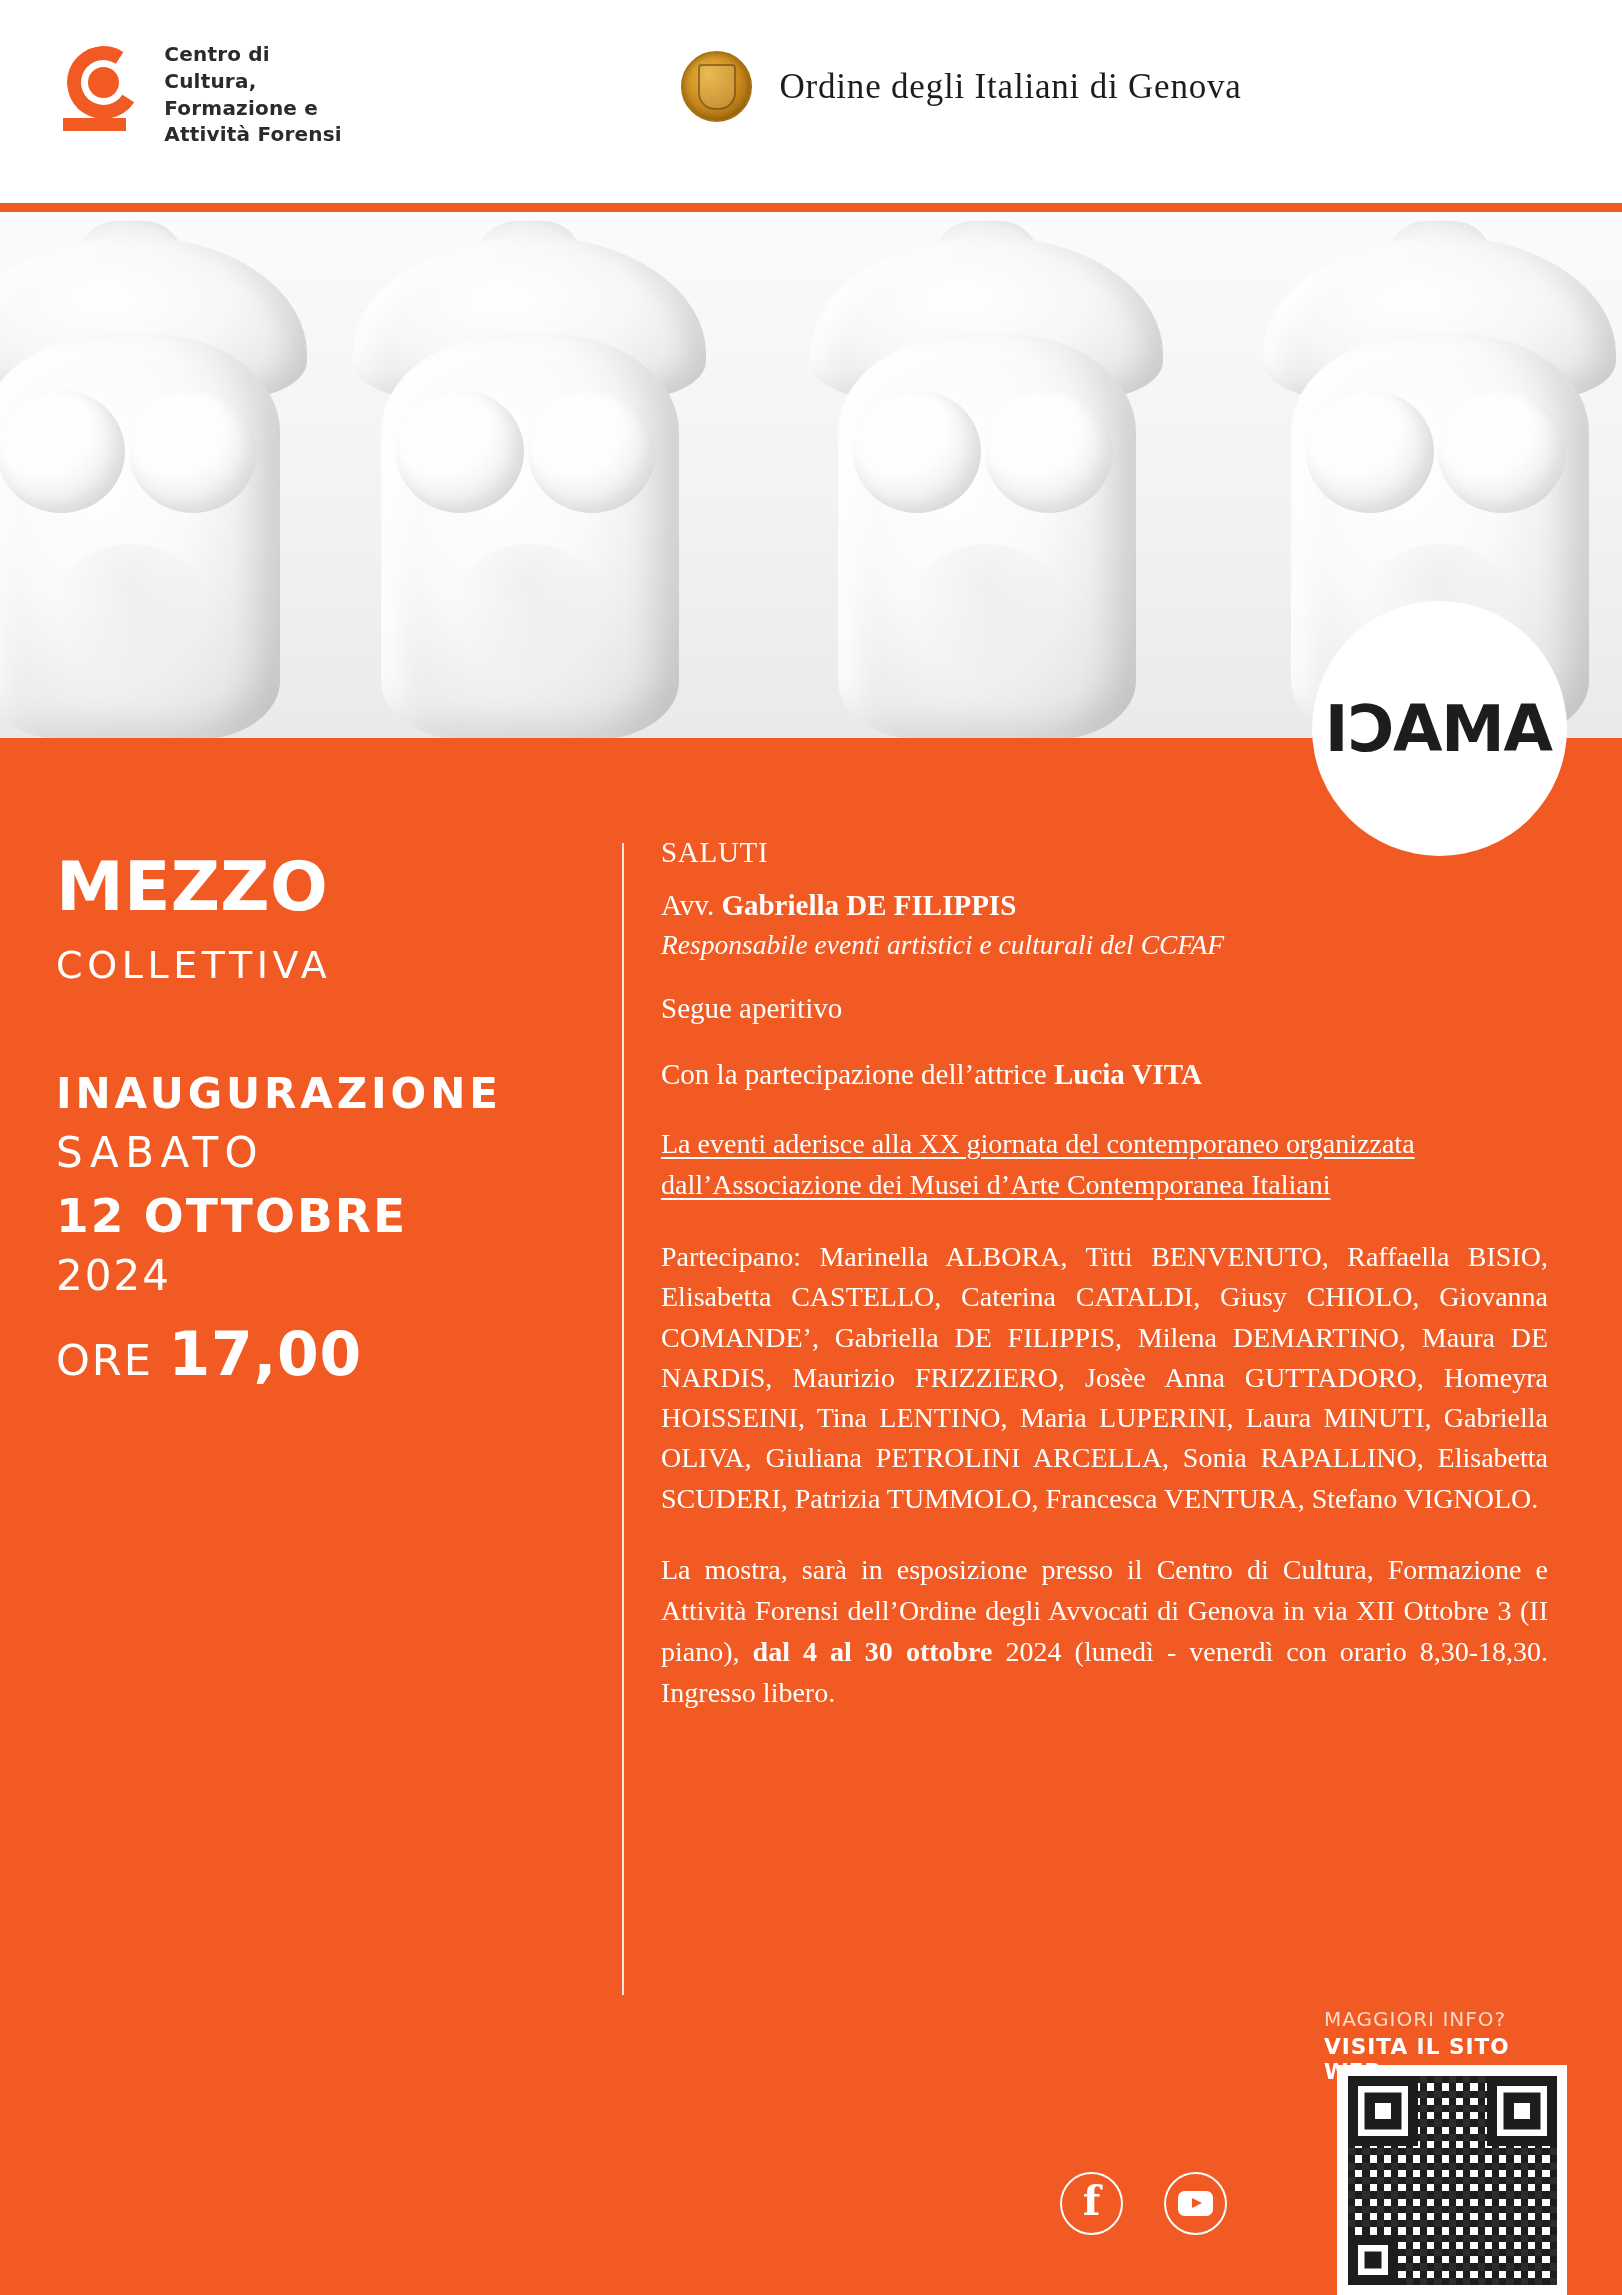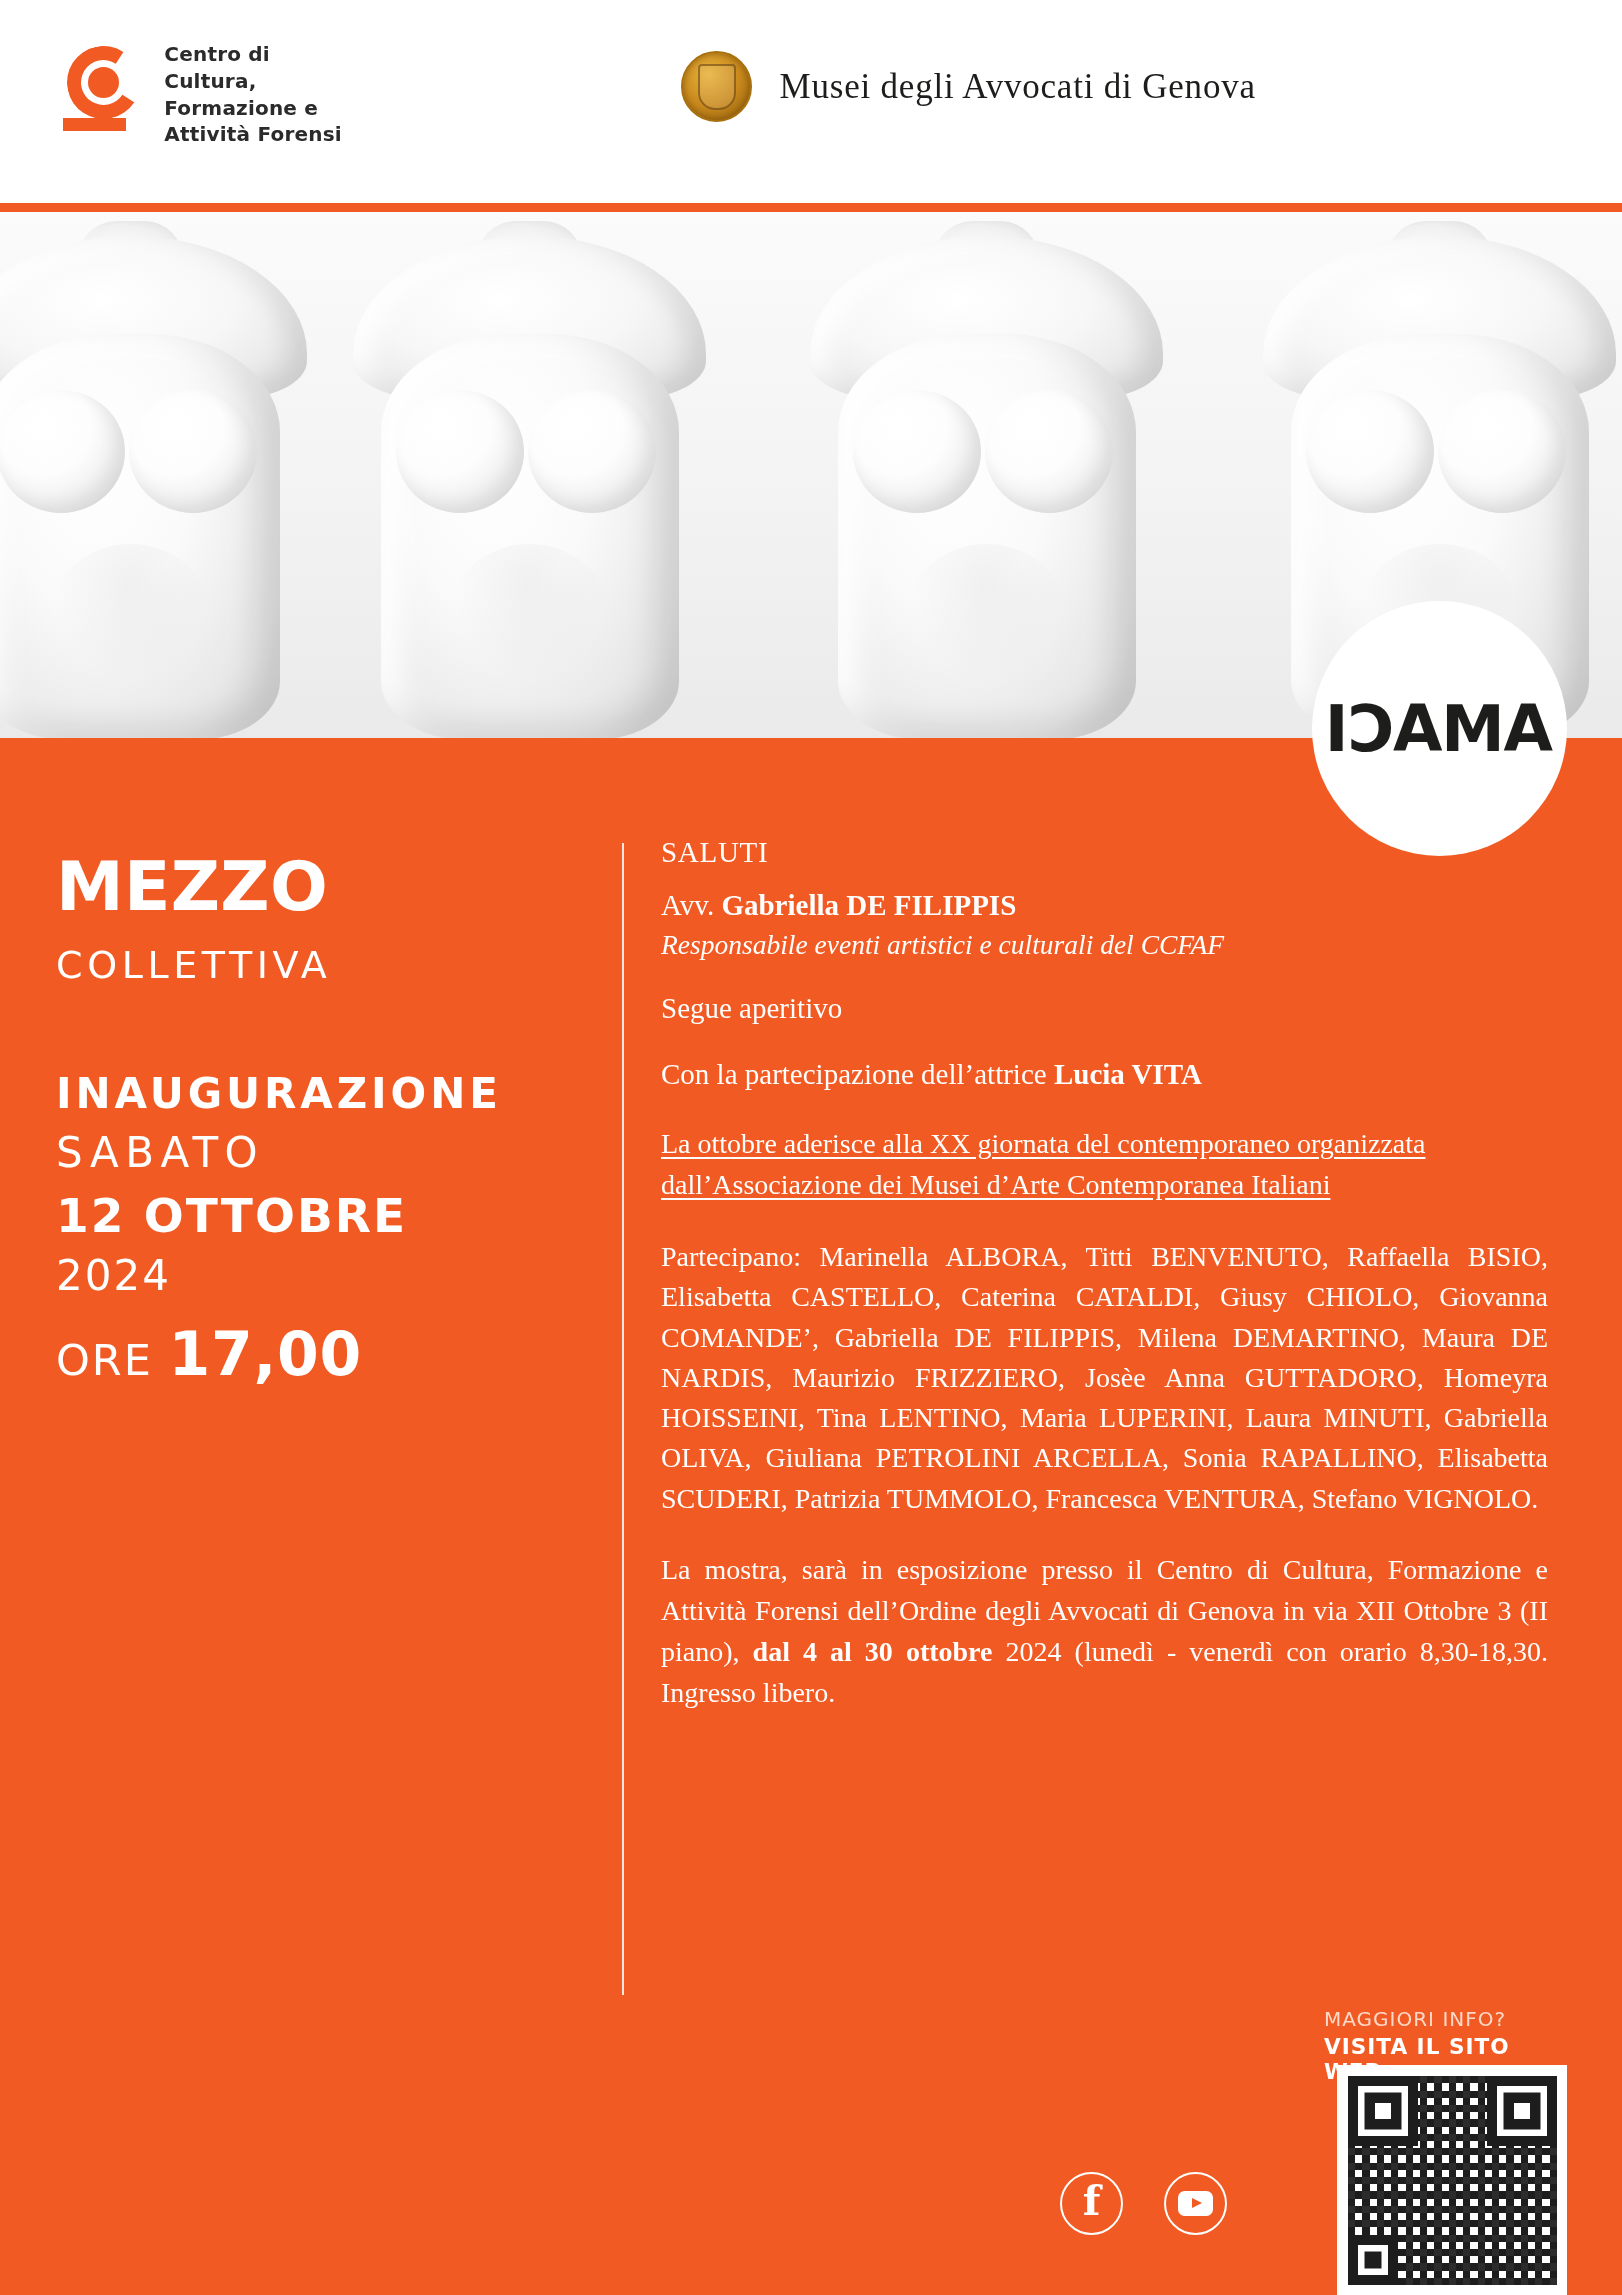--- a/index.html
+++ b/index.html
@@ -424,21 +424,21 @@
         <div class="c-bar"></div>
       </div>
       <div class="ccfaf-text" style="white-space:pre-line;">Centro di
 Cultura,
 Formazione e
 Attività Forensi</div>
     </div>
 
     <div class="ordine-logo">
       <div class="ordine-seal"></div>
-      <div class="ordine-name">Musei degli Avvocati di Genova</div>
+      <div class="ordine-name">Ordine degli Italiani di Genova</div>
     </div>
   </div>
 
   <div class="orange-rule"></div>
 
   <div class="image-band">
     <div class="torso" style="left:-46px;">
       <div class="neck"></div>
         <div class="shoulders"></div>
         <div class="body"></div>
@@ -503,21 +503,21 @@
         <span>Avv. </span><b>Gabriella DE FILIPPIS</b>
       </div>
       <div class="r-italic">Responsabile eventi artistici e culturali del CCFAF</div>
 
       <div class="r-block">Segue aperitivo</div>
 
       <div class="r-block">
         <span>Con la partecipazione dell’attrice </span><b>Lucia VITA</b>
       </div>
 
-      <div class="r-underline">La ottobre aderisce alla XX giornata del contemporaneo organizzata dall’Associazione dei Musei  d’Arte Contemporanea Italiani</div>
+      <div class="r-underline">La eventi aderisce alla XX giornata del contemporaneo organizzata dall’Associazione dei Musei  d’Arte Contemporanea Italiani</div>
 
       <div class="r-partecipano">Partecipano: Marinella ALBORA, Titti BENVENUTO, Raffaella BISIO, Elisabetta CASTELLO,  Caterina CATALDI, Giusy CHIOLO,  Giovanna COMANDE’, Gabriella DE FILIPPIS, Milena DEMARTINO, Maura DE NARDIS,  Maurizio FRIZZIERO,  Josèe Anna GUTTADORO, Homeyra HOISSEINI, Tina LENTINO, Maria LUPERINI, Laura MINUTI, Gabriella OLIVA, Giuliana PETROLINI ARCELLA, Sonia RAPALLINO, Elisabetta SCUDERI, Patrizia TUMMOLO,  Francesca  VENTURA, Stefano VIGNOLO.</div>
 
       <div class="r-final">
         <span>La mostra, sarà in esposizione presso il Centro di  Cultura, Formazione e  Attività Forensi dell’Ordine degli Avvocati di Genova in via XII Ottobre 3 (II piano), </span><b>dal 4 al 30 ottobre</b><span> 2024 (lunedì - venerdì con orario 8,30-18,30.  Ingresso libero.</span>
       </div>
     </div>
 
     <div class="maggiori">
       <div class="l1">MAGGIORI INFO?</div>

